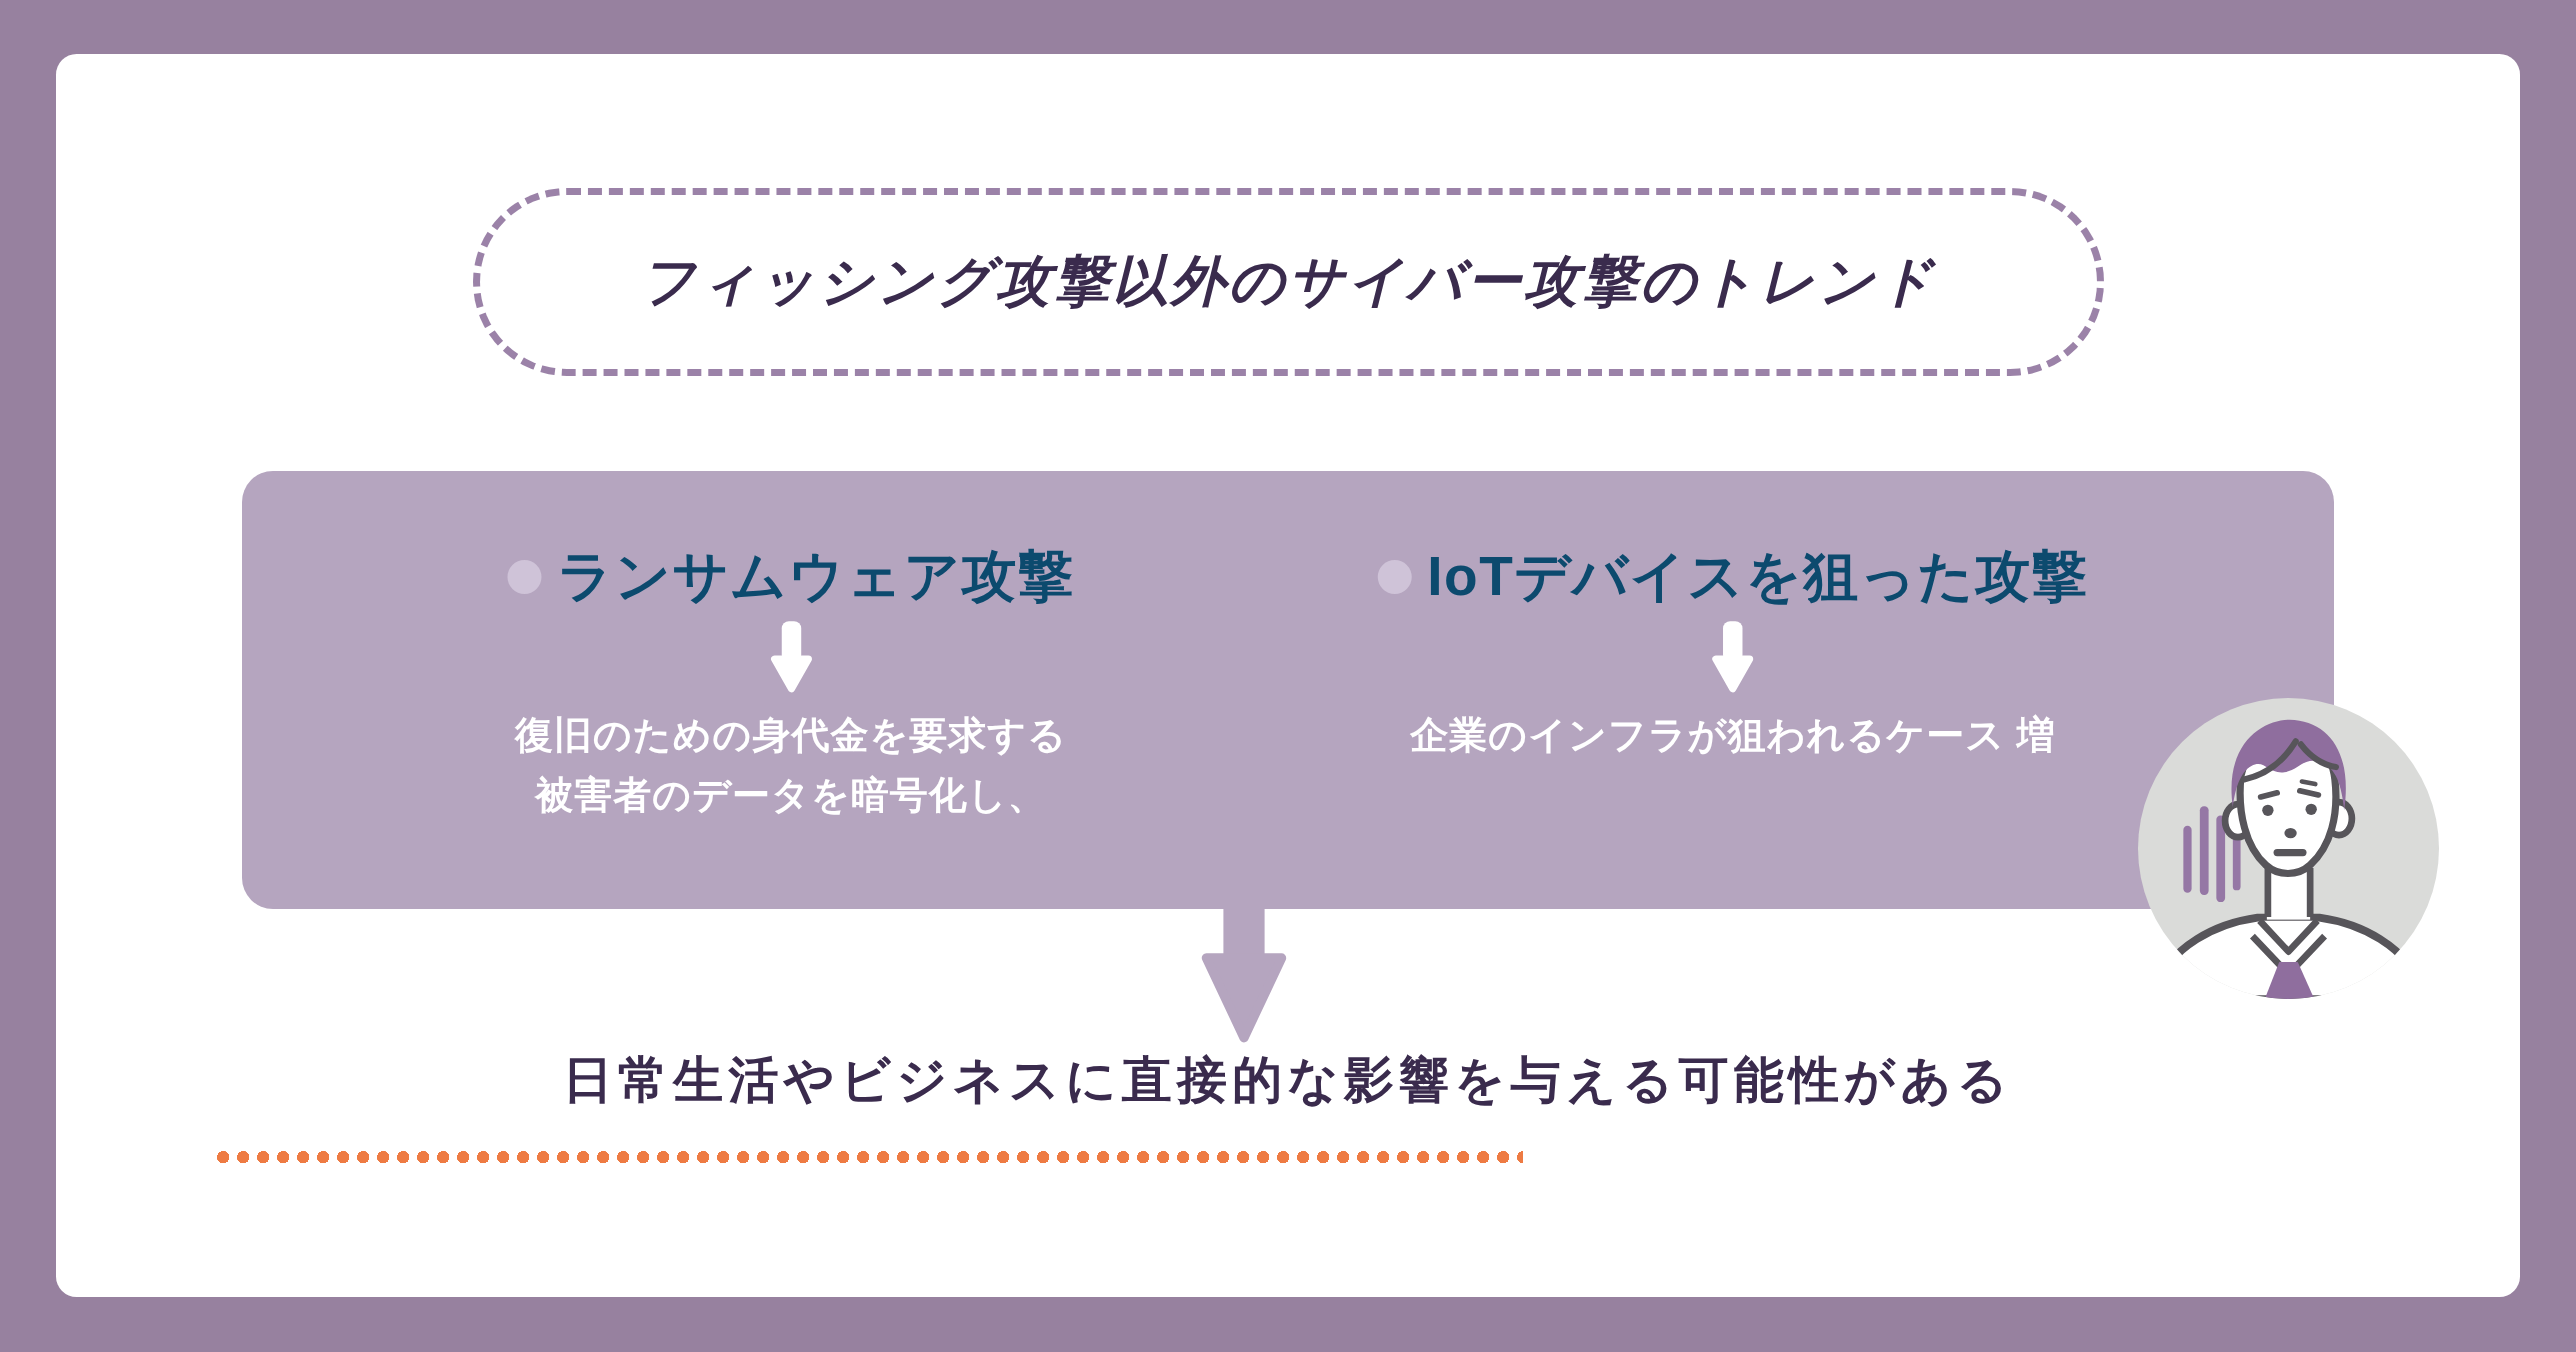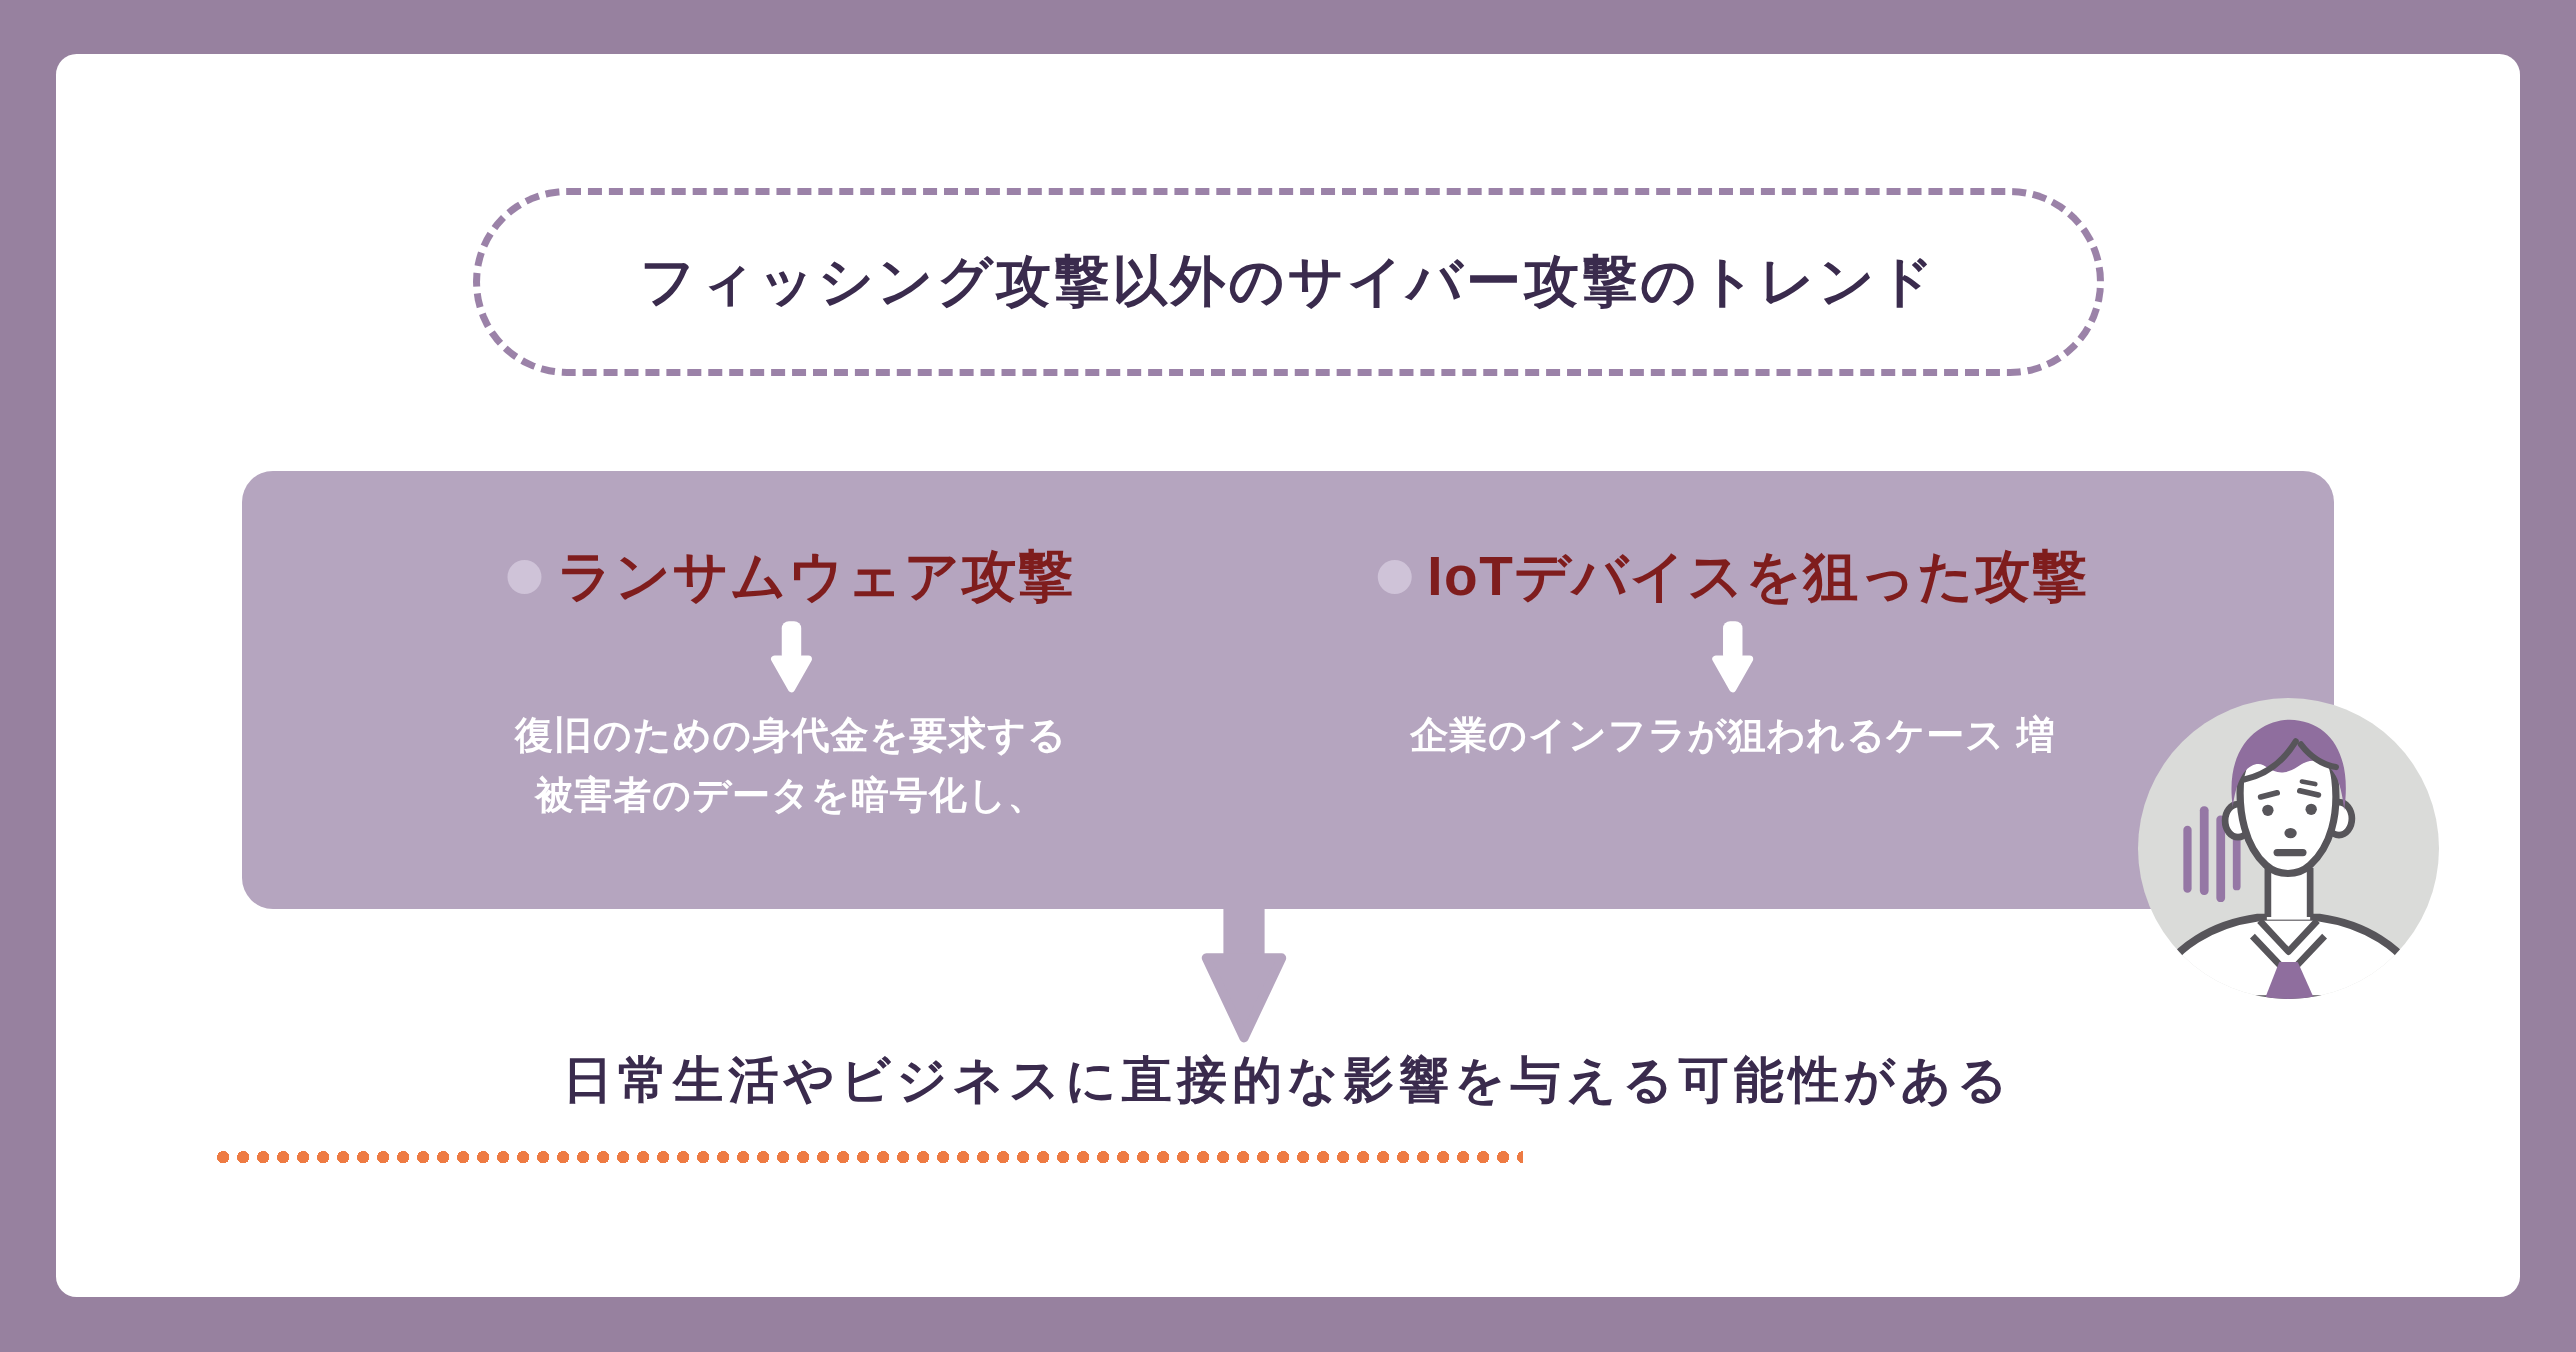--- a/index.html
+++ b/index.html
@@ -31,20 +31,21 @@
     display: flex;
     align-items: center;
     justify-content: center;
   }
   .title-text {
     font-size: 55px;
     font-weight: 700;
     color: #3A2B4D;
     letter-spacing: 3.1px;
     white-space: nowrap;
+    font-style: italic;
   }
 
   
   .panel {
     position: absolute;
     left: 186px; top: 417px;
     width: 2092px; height: 438px;
     background: #B5A5BF;
     border-radius: 31px;
     z-index: 1;
@@ -68,21 +69,21 @@
   }
   .bullet {
     width: 34px; height: 34px;
     border-radius: 50%;
     background: #CFC3D8;
     flex: 0 0 auto;
   }
   .heading {
     font-size: 55px;
     font-weight: 700;
-    color: #7f1d1d;
+    color: #0c4a6e;
     letter-spacing: 1.5px;
   }
   .small-arrow { display: block; margin: 11.3px auto 0; }
   .desc {
     margin-top: 12px;
     font-size: 38px;
     font-weight: 700;
     color: #FFFFFF;
     line-height: 60px;
     letter-spacing: 1px;

